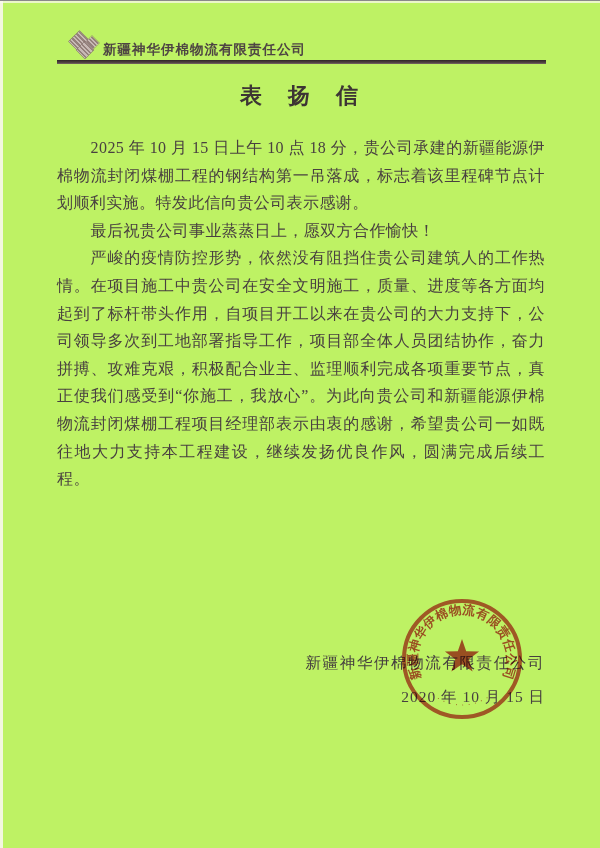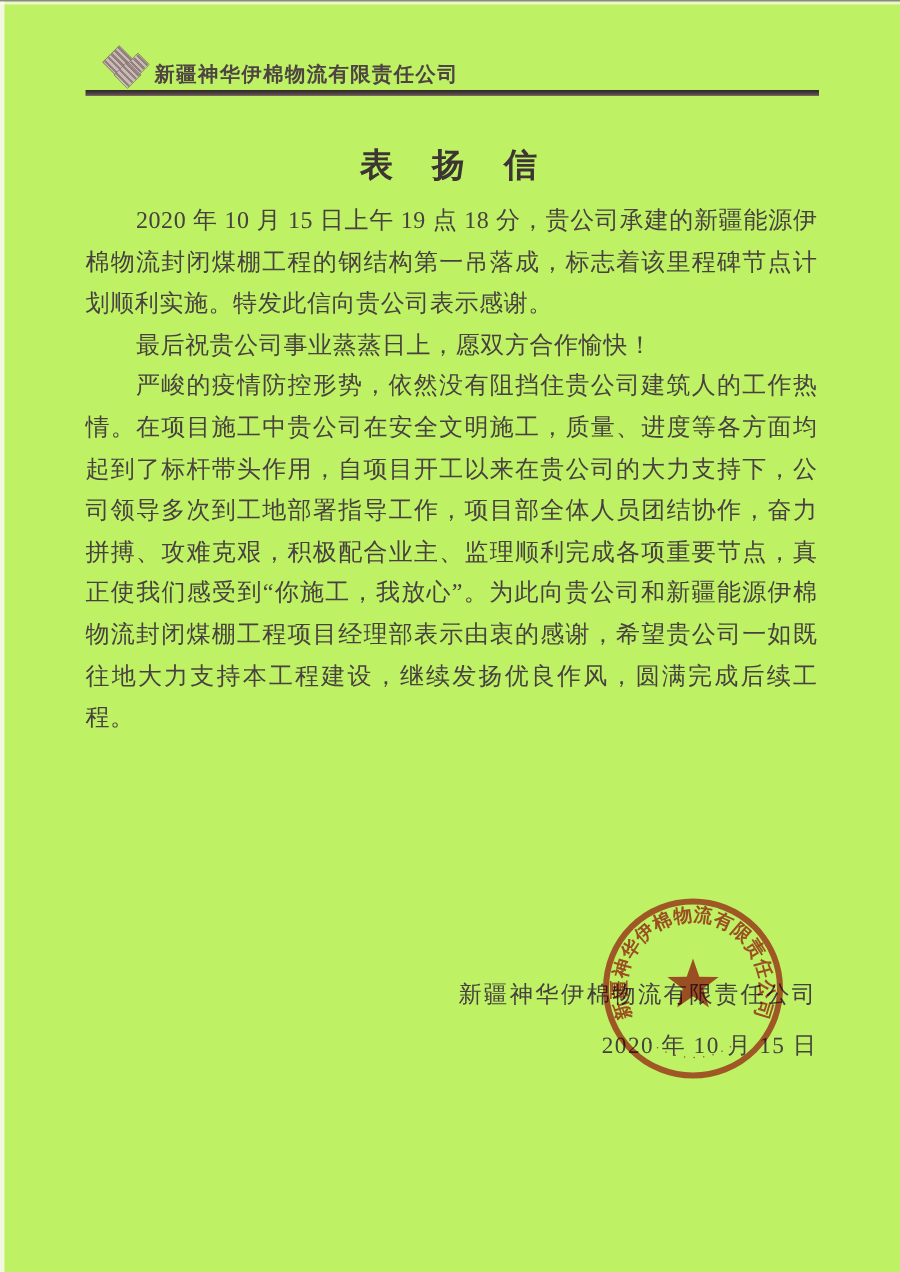--- a/index.html
+++ b/index.html
@@ -39,21 +39,21 @@
     position: absolute; left: 103px; top: 40px;
     font-size: 13.5px; letter-spacing: 1px; color: #4e4543; font-weight: 600;
     white-space: nowrap;
   }
   .header-rule {
     position: absolute; left: 57px; top: 59px; width: 489px; height: 3.5px;
     background: linear-gradient(180deg, #2f2727 0%, #554745 70%, #7d6b68 100%);
   }
   
   .letter-title {
-    position: absolute; left: 0; top: 94px; width: 600px;
+    position: absolute; left: 0; top: 80px; width: 600px;
     margin: 0; text-align: center;
     font-size: 22px; font-weight: 600; letter-spacing: 2px; color: #3d3534;
   }
   
   .letter-body {
     position: absolute; left: 57px; top: 133px; width: 488px;
     font-size: 16px; line-height: 27.6px; color: #494140;
     text-align: justify; letter-spacing: 0.4px;
   }
   .letter-body p { margin: 0; }
@@ -87,21 +87,21 @@
     <div class="d d1"></div>
     <div class="d d2"></div>
     <div class="d d3"></div>
   </div>
   <div class="company-name">新疆神华伊棉物流有限责任公司</div>
   <div class="header-rule"></div>
 
   <h1 class="letter-title">表　扬　信</h1>
 
   <div class="letter-body">
-    <p class="indent">2020 年 10 月 15 日上午 19 点 18 分，贵公司承建的新疆能源伊棉物流封闭煤棚工程的钢结构第一吊落成，标志着该里程碑节点计划顺利实施。特发此信向贵公司表示感谢。</p>
+    <p class="indent">2025 年 10 月 15 日上午 10 点 18 分，贵公司承建的新疆能源伊棉物流封闭煤棚工程的钢结构第一吊落成，标志着该里程碑节点计划顺利实施。特发此信向贵公司表示感谢。</p>
     <p class="indent">最后祝贵公司事业蒸蒸日上，愿双方合作愉快！</p>
     <p class="indent">严峻的疫情防控形势，依然没有阻挡住贵公司建筑人的工作热情。在项目施工中贵公司在安全文明施工，质量、进度等各方面均起到了标杆带头作用，自项目开工以来在贵公司的大力支持下，公司领导多次到工地部署指导工作，项目部全体人员团结协作，奋力拼搏、攻难克艰，积极配合业主、监理顺利完成各项重要节点，真正使我们感受到“你施工，我放心”。为此向贵公司和新疆能源伊棉物流封闭煤棚工程项目经理部表示由衷的感谢，希望贵公司一如既往地大力支持本工程建设，继续发扬优良作风，圆满完成后续工程。</p>
   </div>
 
   <div class="signature-block">
     <div class="signature-company">新疆神华伊棉物流有限责任公司</div>
     <div class="signature-date">2020 年 10 月 15 日</div>
   </div>
 
   <svg class="seal" viewBox="0 0 130 130" xmlns="http://www.w3.org/2000/svg">

